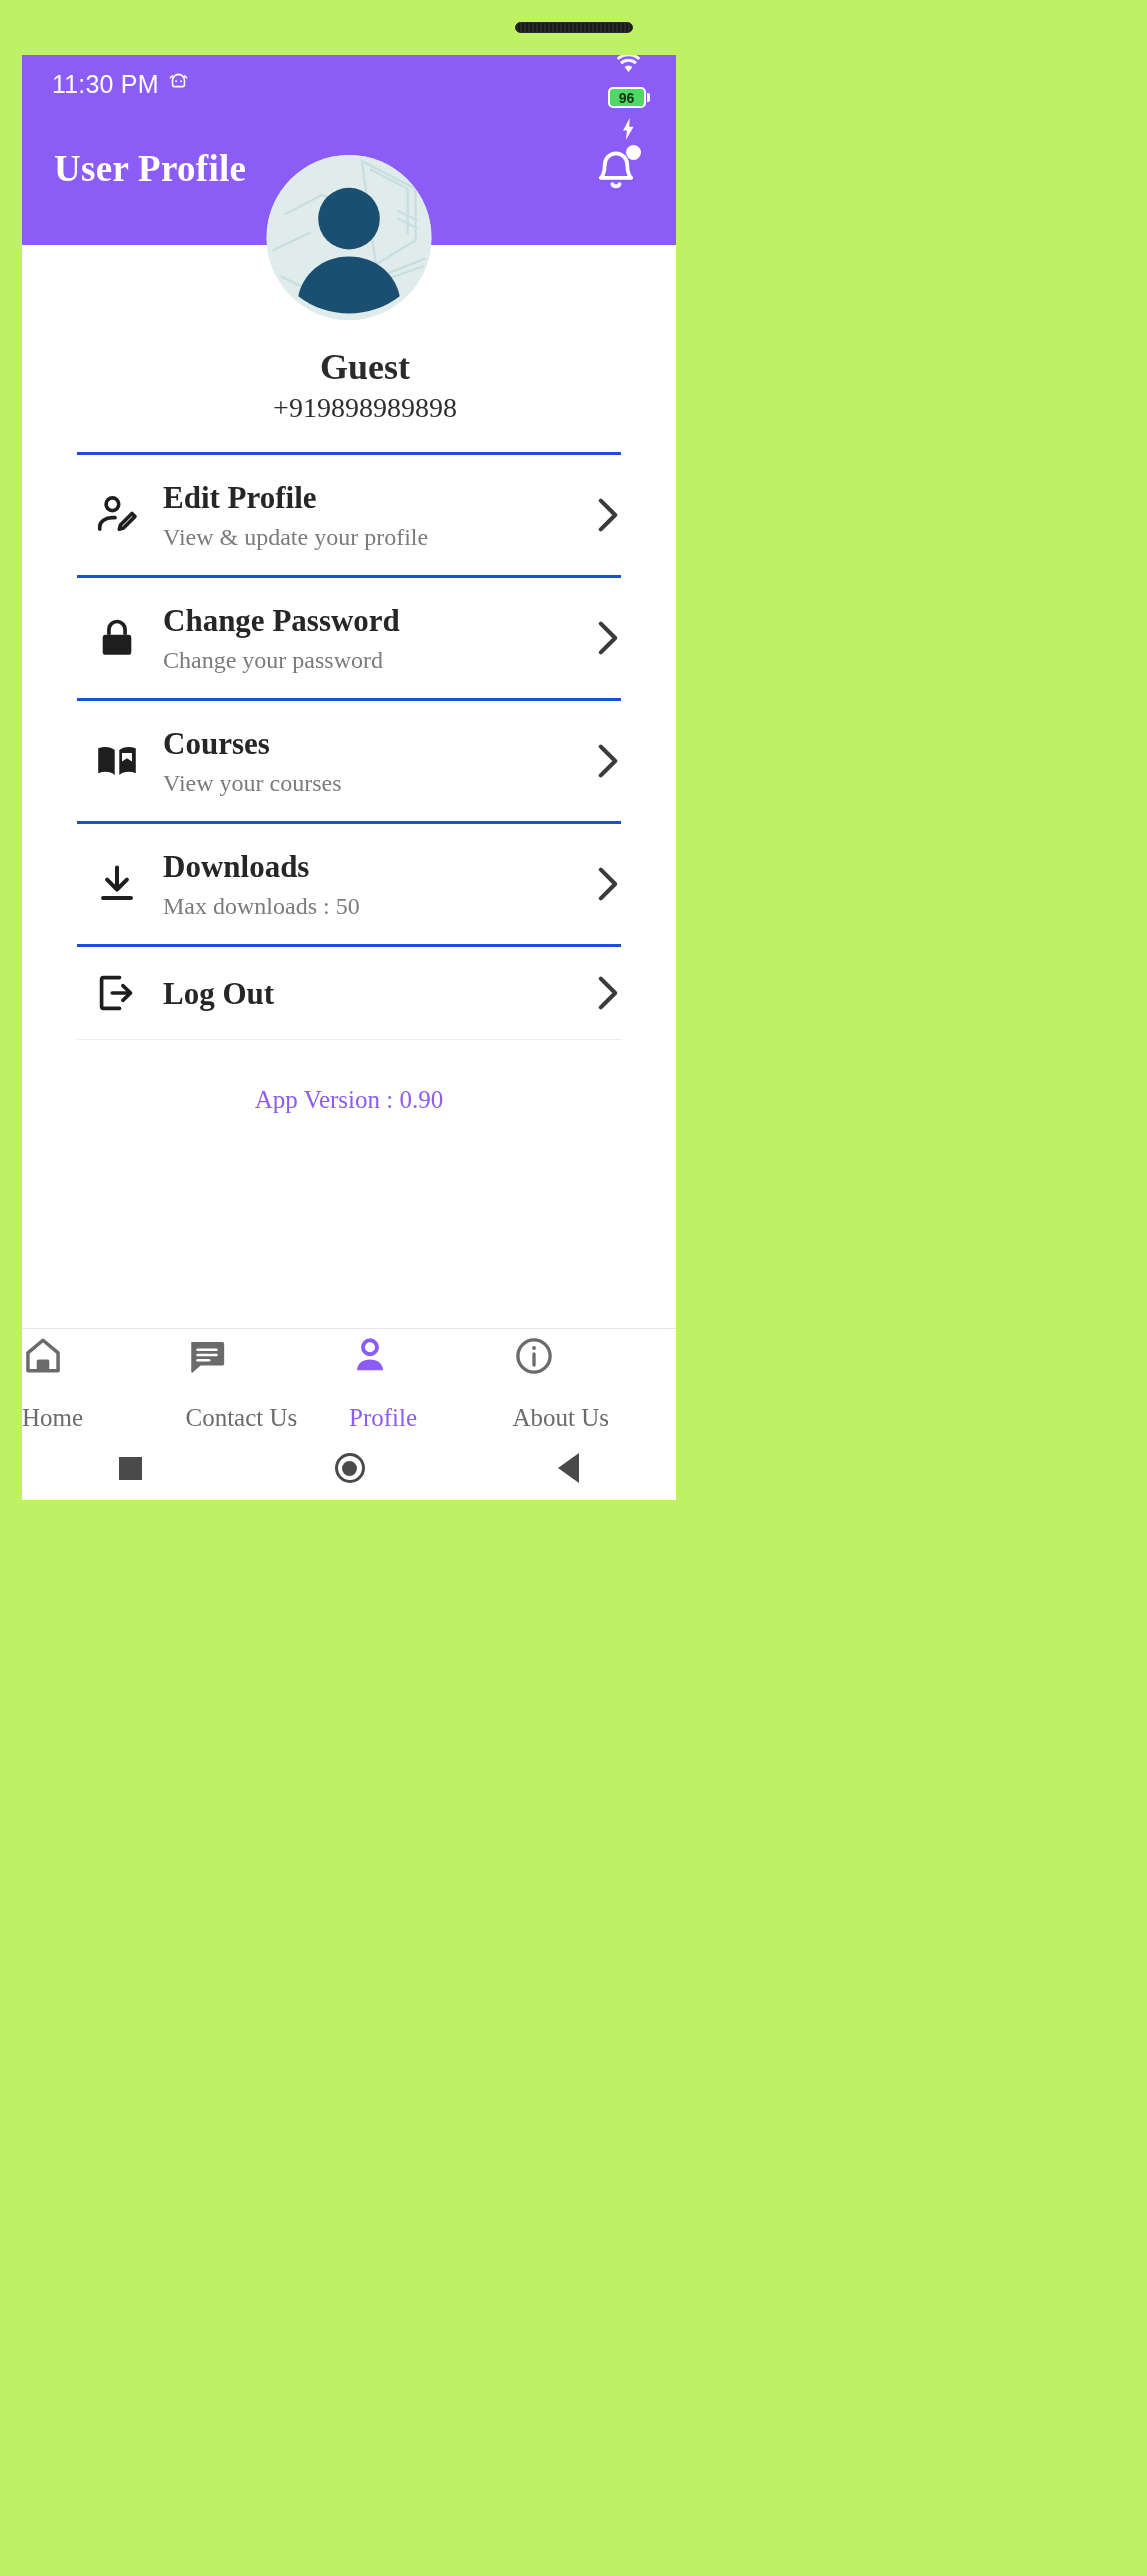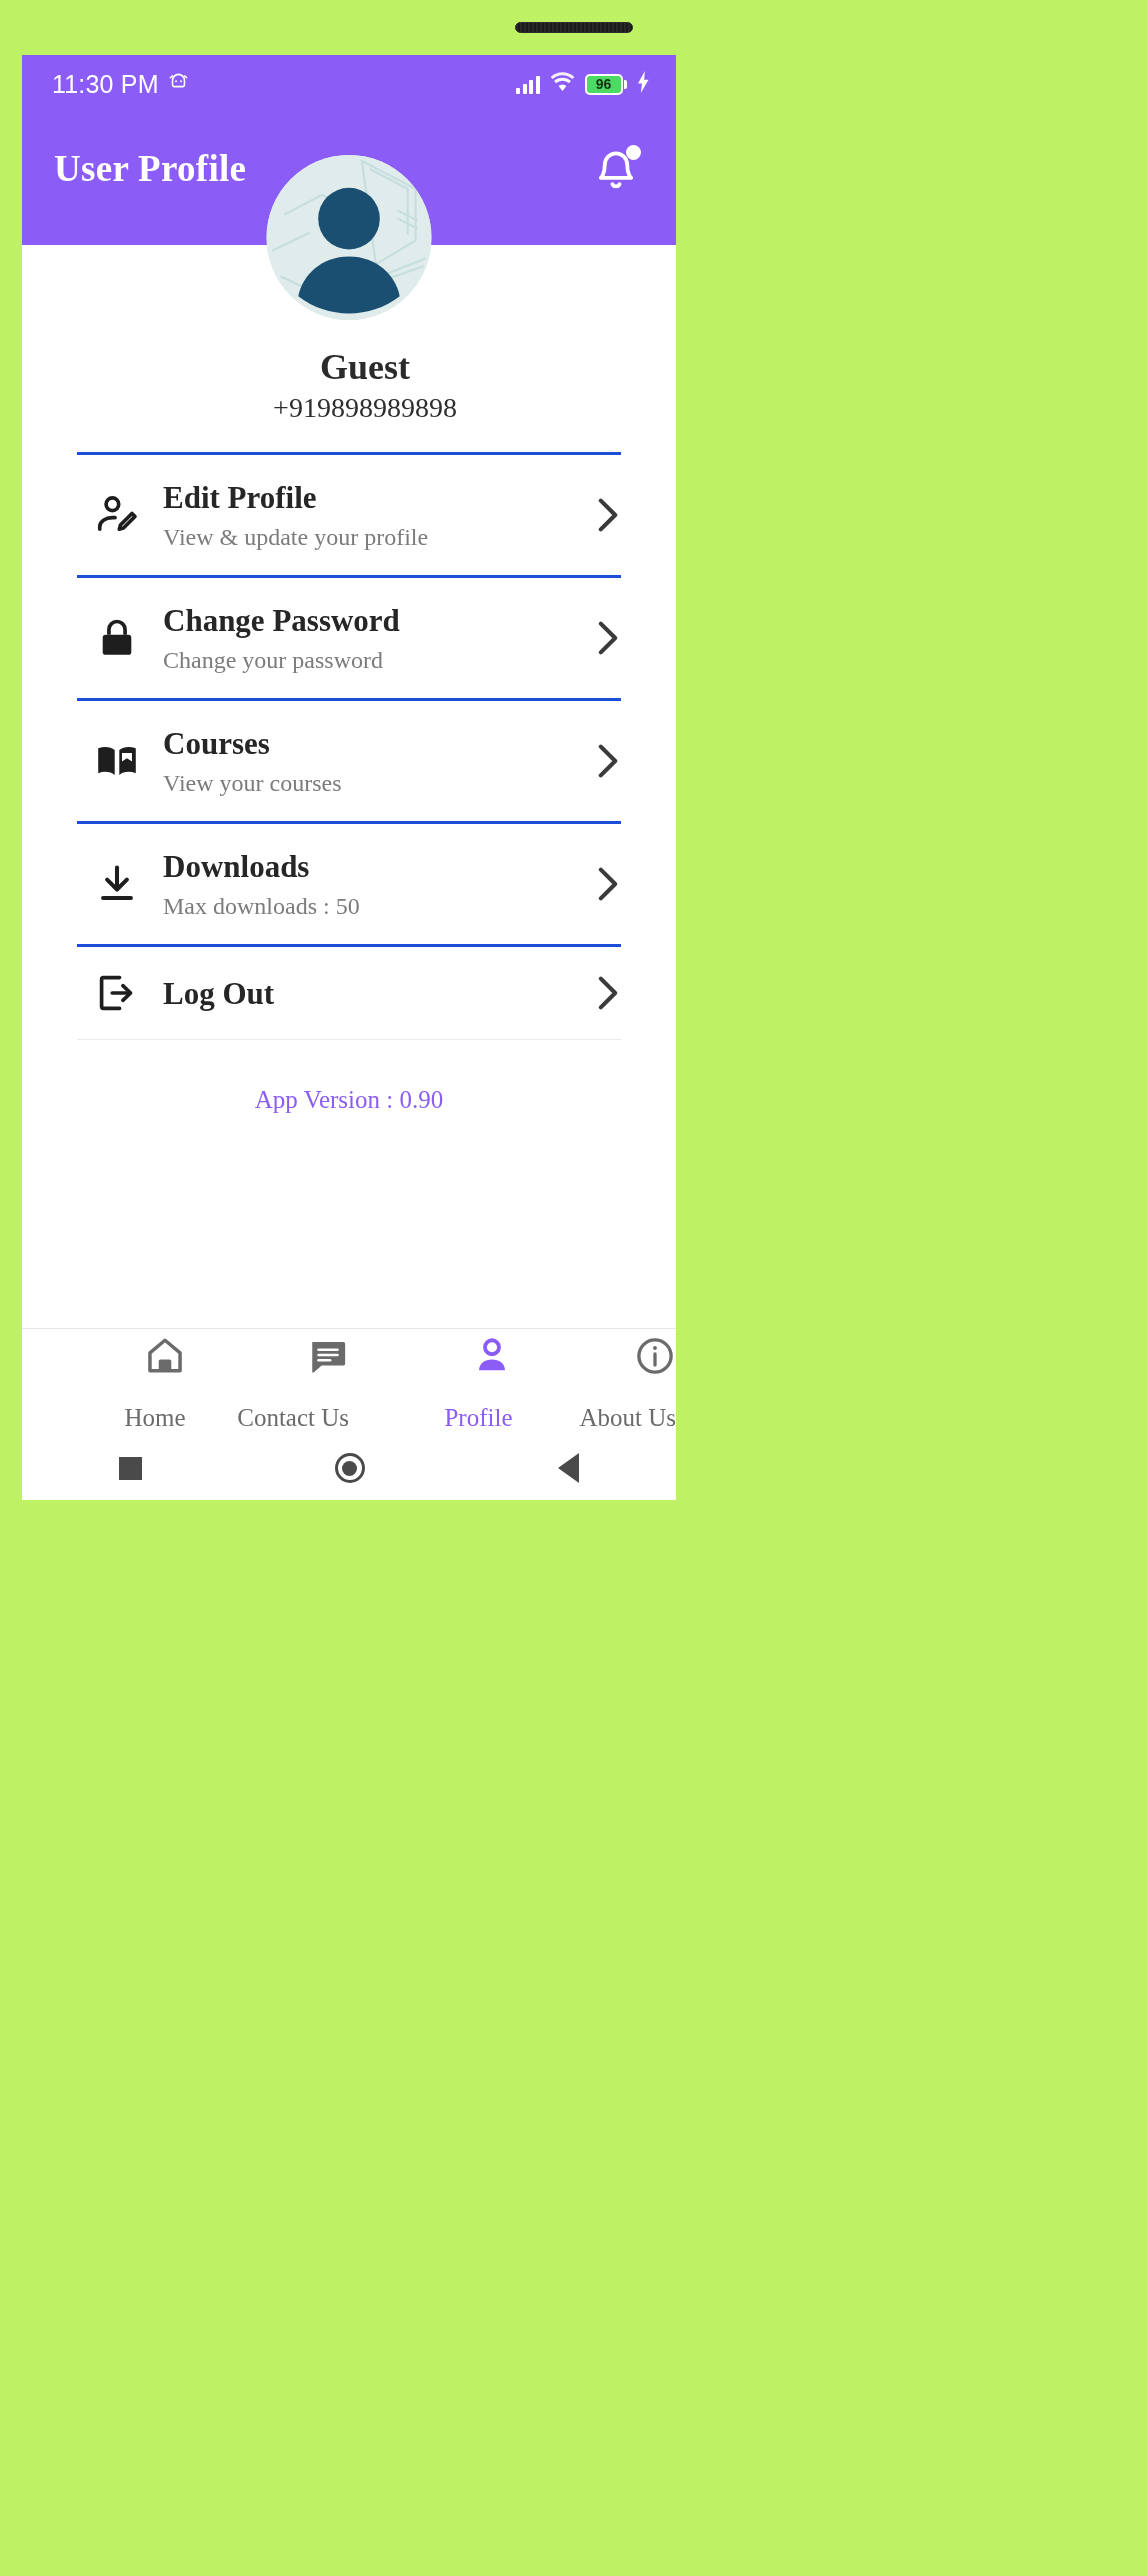--- a/index.html
+++ b/index.html
@@ -38,21 +38,21 @@
     height:58px; background:#8B5CF6;
     display:flex; align-items:center; justify-content:space-between;
     padding:0 26px 0 30px;
     color:#fff;
   }
   .status-left{ display:flex; align-items:center; gap:9px; }
   .status-time{
     font-family:"Liberation Sans", sans-serif;
     font-size:25px; font-weight:400; letter-spacing:0.2px;
   }
-  .status-right{ display:flex; align-items:center; gap:10px; }
+  .status-right{ display:flex; align-items:center; gap:10px;flex-direction:column; }
 
   .signal-bars{ display:flex; align-items:flex-end; gap:2.5px; height:19px; }
   .signal-bars i{ width:4px; background:#fff; border-radius:1px; display:block; }
   .signal-bars i:nth-child(1){ height:6px; }
   .signal-bars i:nth-child(2){ height:10px; }
   .signal-bars i:nth-child(3){ height:14px; }
   .signal-bars i:nth-child(4){ height:18px; }
 
   .battery{
     display:flex; align-items:center;
@@ -140,23 +140,22 @@
     font-size:25px; color:#8B5CF6;
   }
 
   
   #bottom-nav{
     position:absolute; left:0; right:0; bottom:64px;
     height:108px; border-top:1px solid #e6e6ea;
     display:flex; align-items:center; background:#fff;
   }
   .nav-item{
-    flex:1; display:flex; flex-direction:column; align-items:flex-end; gap:24px;
+    flex:1; display:flex; flex-direction:column; align-items:flex-start; gap:24px;
     color:#6b6b6b;
-    margin-left:28px;
   }
   .nav-item.active{ color:#8B5CF6; }
   .nav-label{ font-size:25px; line-height:1; }
 
   
   #system-bar{
     position:absolute; left:0; right:0; bottom:0; height:64px;
     display:flex; align-items:center; justify-content:space-around;
     background:#fff;
   }

